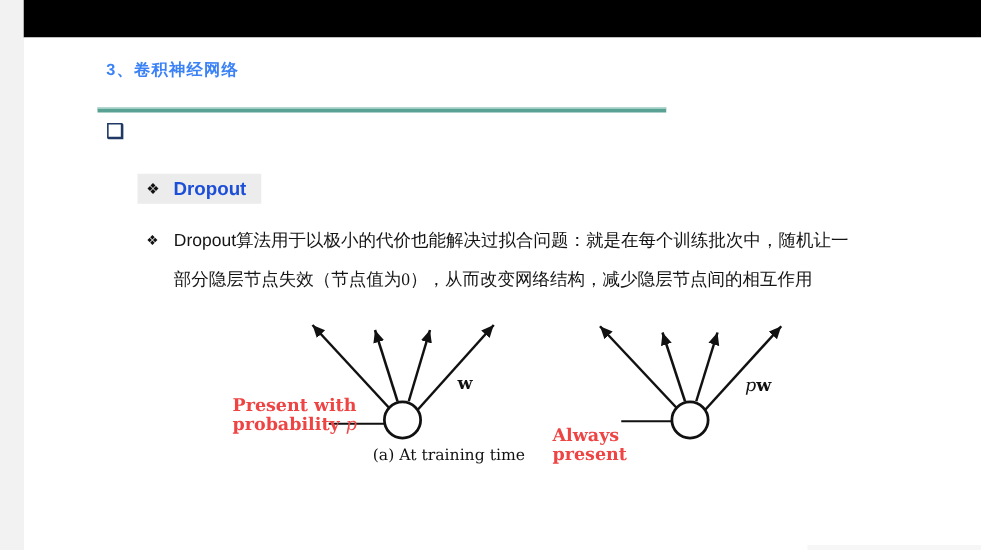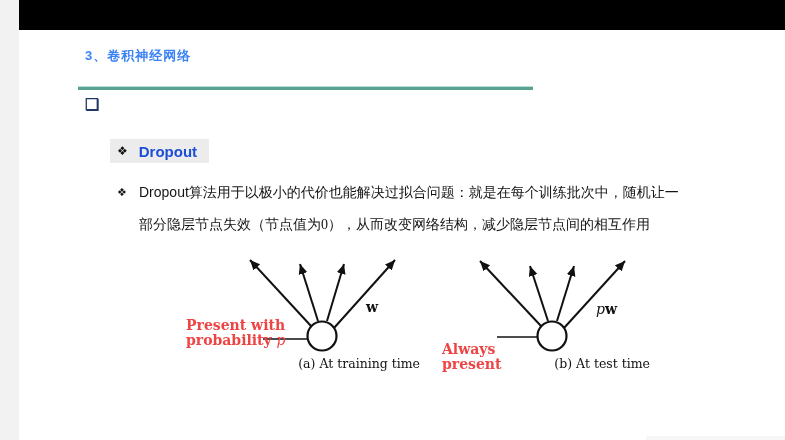--- a/index.html
+++ b/index.html
@@ -144,18 +144,17 @@
       <line x1="67" y1="92" x2="108" y2="92" stroke="#111" stroke-width="1.6"></line>
       <circle cx="122" cy="91" r="14.5" fill="#fff" stroke="#111" stroke-width="2.2"></circle>
     </svg>
     <div class="wlabel" style="left:166px;top:57px;">
       <span class="var">p</span><span class="w">w</span>
     </div>
     <div class="ann" style="left:12px;top:73px;margin-top:24px;">
       <span>Always</span><br>
       <span>present</span>
     </div>
-    <div class="caption">(b) At test time</div>
   </div>
 
   <div class="overlay-box"></div>
 
 </div>
 
 </body></html>

